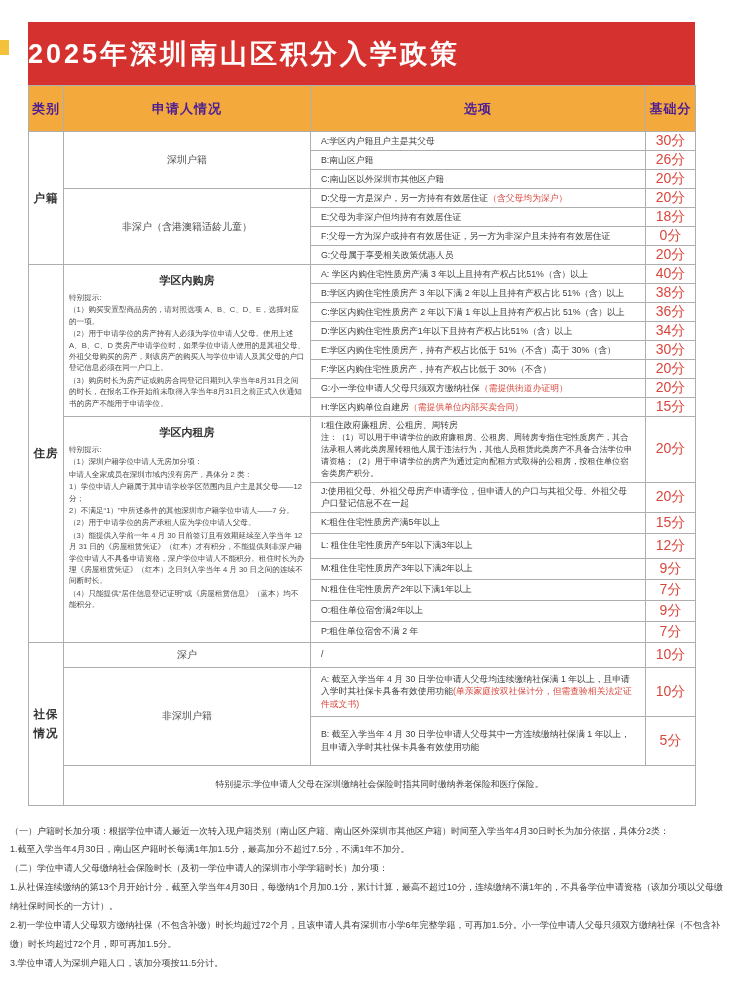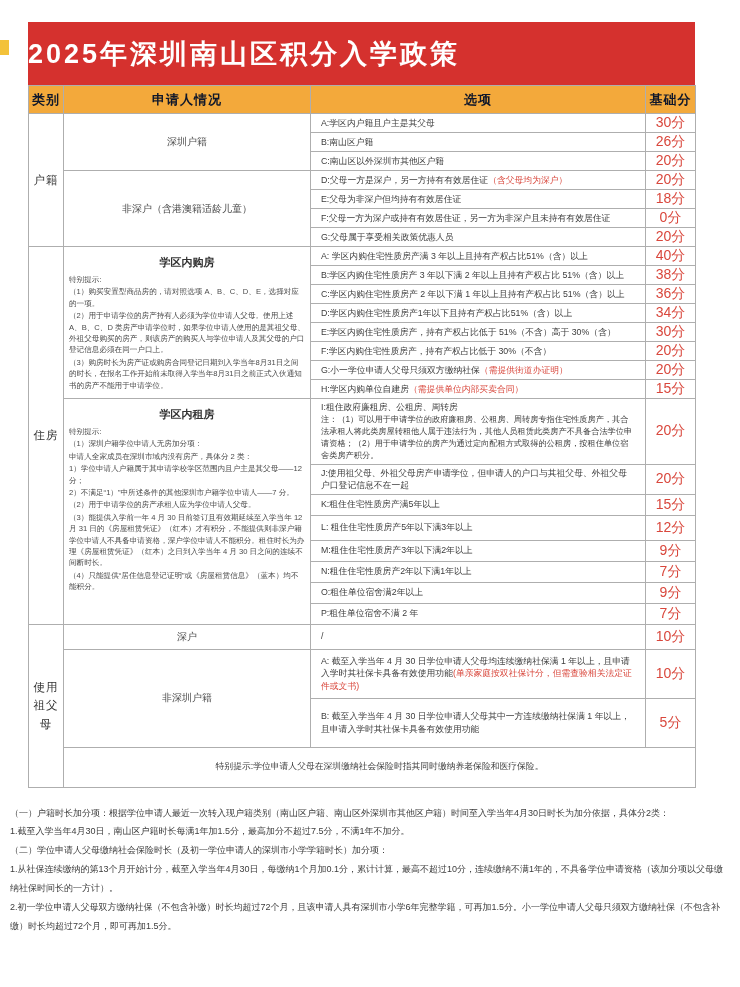--- a/index.html
+++ b/index.html
@@ -13,24 +13,24 @@
   .banner {
     margin:22px 45px 0 28px; width:667px; height:63px;
     background:#d5312e; display:flex; align-items:center; 
   }
   .banner .title {
     color:#ffffff; font-size:27px; font-weight:bold; letter-spacing:3px;
   }
   table.policy { border-collapse:collapse; table-layout:fixed; width:667px; margin-left:28px; }
   table.policy th, table.policy td { border:1px solid #aeaeae; }
   thead th {
-    background:#f3a93b; height:28px; font-size:13px; font-weight:bold; color:#0f172a;
+    background:#f3a93b; height:46px; font-size:13px; font-weight:bold; color:#4c1d95;
     text-align:center; letter-spacing:1px;
   }
-  td.cat { font-size:11.5px; color:#333; text-align:center; letter-spacing:1px; line-height:1.6; }
+  td.cat { font-size:11.5px; color:#333; text-align:center; letter-spacing:1px; line-height:1.6;font-weight:bold; }
   td.applicant { text-align:center; font-size:10px; color:#4a4a4a; padding:2px; }
   .applicant-red { color:#d6453a; }
   td.applicant-block { vertical-align:top; padding:3px 5px; }
   .cell-label { text-align:center; font-weight:bold; font-size:11px; color:#333; padding:5px 0 4px; }
   .cell-notes { font-size:7.6px; color:#4a4a4a; line-height:1.5; text-align:left; }
   .cell-notes div { margin-bottom:1px; }
   td.opt { font-size:8.8px; color:#3c3c3c; padding:2px 10px; line-height:1.4; text-align:left; }
   td.opt .red, .red { color:#d9473c; }
   td.score { text-align:center; color:#d9473c; font-size:14px; }
   tr.r16 td.opt, tr.r16 td.score { height:16px; }
@@ -187,21 +187,21 @@
     <tr class="r20">
       <td class="opt">O:租住单位宿舍满2年以上</td>
       <td class="score">9分</td>
     </tr>
     <tr class="r20">
       <td class="opt">P:租住单位宿舍不满 2 年</td>
       <td class="score">7分</td>
     </tr>
 
     <tr class="r24">
-      <td class="cat" rowspan="4">使用祖父母</td>
+      <td class="cat" rowspan="4">社保情况</td>
       <td class="applicant">深户</td>
       <td class="opt">/</td>
       <td class="score">10分</td>
     </tr>
     <tr class="r48">
       <td class="applicant" rowspan="2">非深圳户籍</td>
       <td class="opt"><span>A: 截至入学当年 4 月 30 日学位申请人父母均连续缴纳社保满 1 年以上，且申请入学时其社保卡具备有效使用功能</span><span class="red">(单亲家庭按双社保计分，但需查验相关法定证件或文书)</span></td>
       <td class="score">10分</td>
     </tr>
     <tr class="r48">
@@ -213,13 +213,14 @@
     </tr>
   </tbody>
 </table>
 
 <div class="bonus">
   <div>（一）户籍时长加分项：根据学位申请人最近一次转入现户籍类别（南山区户籍、南山区外深圳市其他区户籍）时间至入学当年4月30日时长为加分依据，具体分2类：</div>
   <div>1.截至入学当年4月30日，南山区户籍时长每满1年加1.5分，最高加分不超过7.5分，不满1年不加分。</div>
   <div>（二）学位申请人父母缴纳社会保险时长（及初一学位申请人的深圳市小学学籍时长）加分项：</div>
   <div>1.从社保连续缴纳的第13个月开始计分，截至入学当年4月30日，每缴纳1个月加0.1分，累计计算，最高不超过10分，连续缴纳不满1年的，不具备学位申请资格（该加分项以父母缴纳社保时间长的一方计）。</div>
   <div>2.初一学位申请人父母双方缴纳社保（不包含补缴）时长均超过72个月，且该申请人具有深圳市小学6年完整学籍，可再加1.5分。小一学位申请人父母只须双方缴纳社保（不包含补缴）时长均超过72个月，即可再加1.5分。</div>
+  <div>3.学位申请人为深圳户籍人口，该加分项按11.5分计。</div>
 </div>
 
 </body></html>

